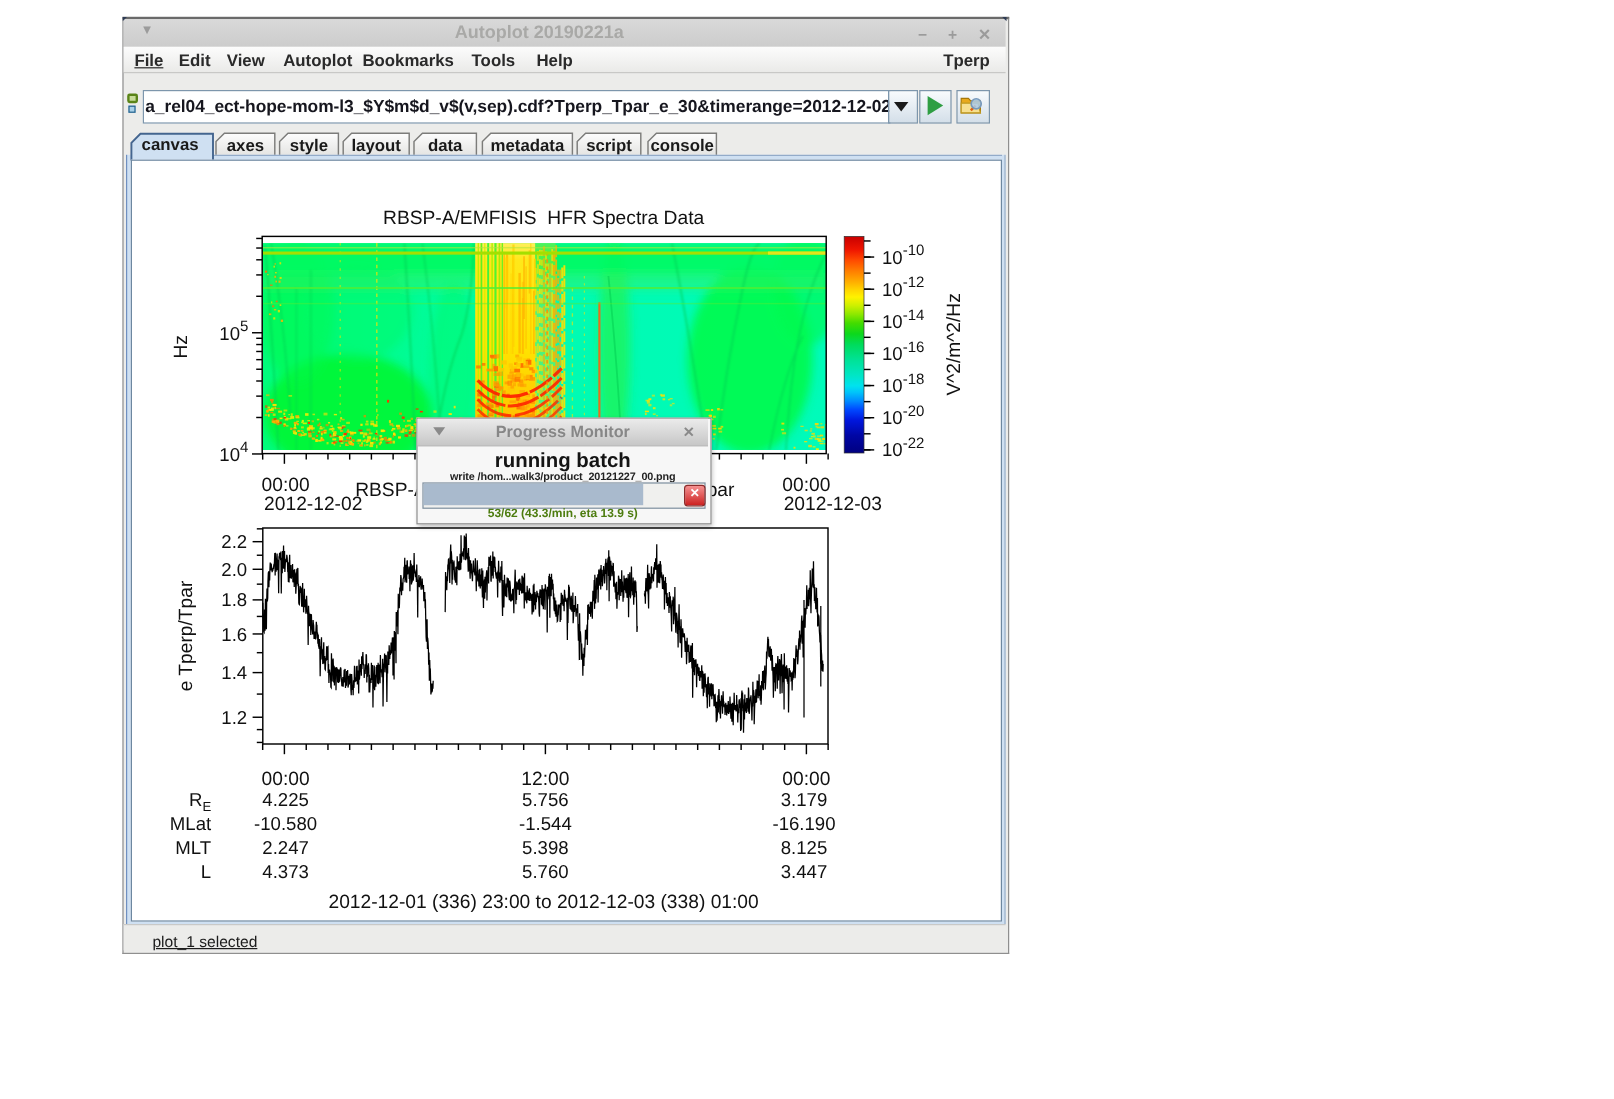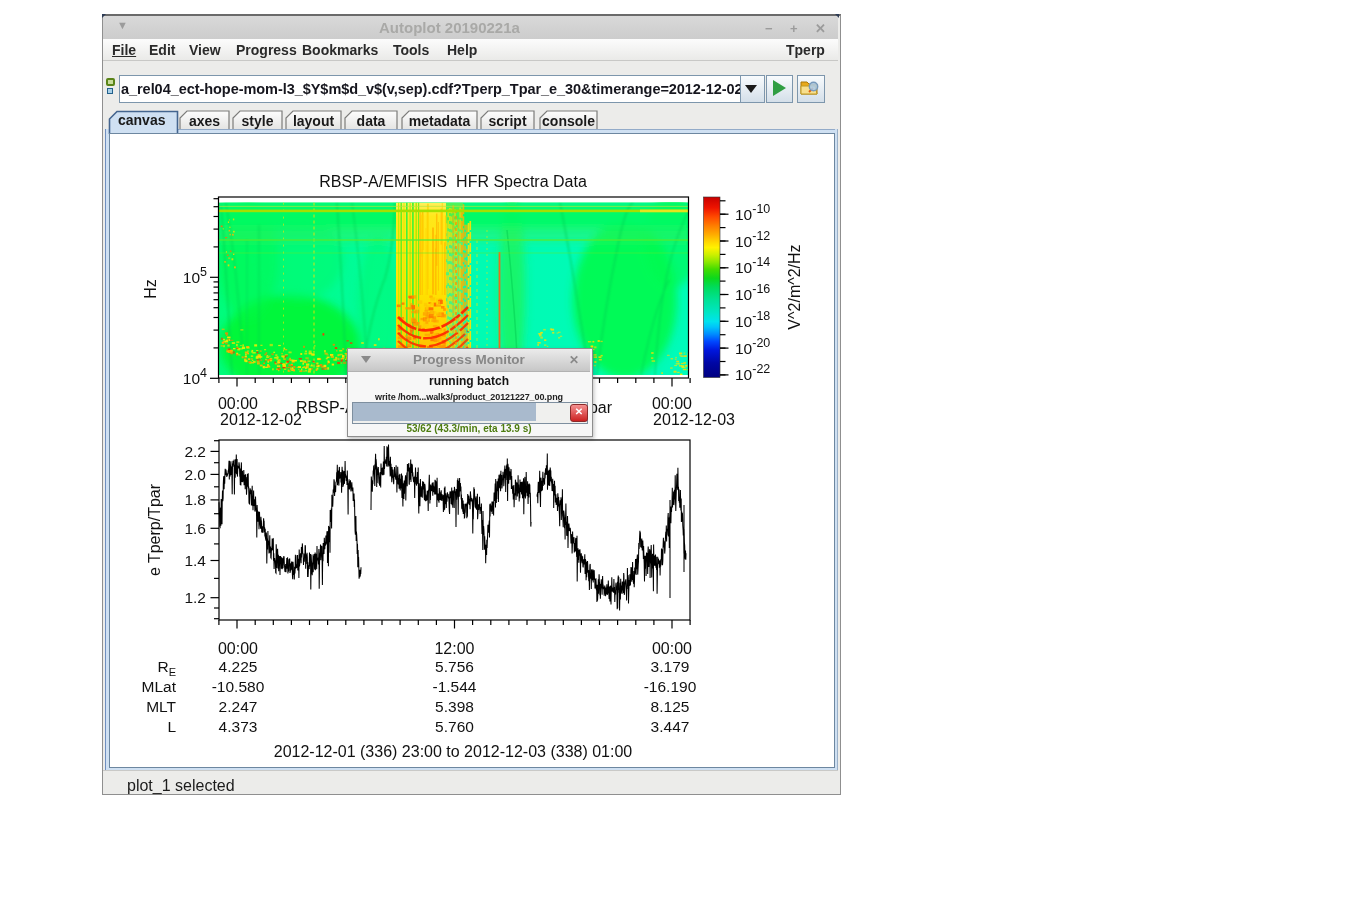--- a/index.html
+++ b/index.html
@@ -10,45 +10,45 @@
 #menubar{left:103px;top:39px;width:735px;height:21px;background:linear-gradient(#fcfcfc,#eaeae8);border-bottom:1px solid #c8c8c6;}
 .mi{top:42px;font-size:14px;font-weight:bold;color:#2a2a2a;}
 #field{left:119px;top:75px;width:621px;height:26px;background:#fff;border:1px solid #7d96ac;overflow:hidden;}
 #ftext{left:121px;top:81px;font-size:14.5px;font-weight:bold;color:#16161e;white-space:nowrap;letter-spacing:-0.05px;}
 .btn{top:75px;height:26px;background:linear-gradient(#f8fbfd,#d4dfe9);border:1px solid #7d96ac;}
 #grnico{left:106px;top:78px;width:5px;height:4px;background:#c8dc9a;border:2px solid #5a8418;border-radius:2px;}
 #bluico{left:107px;top:88px;width:4px;height:4px;background:#a8d0e8;border:1.5px solid #23618c;}
 #frame{left:105px;top:129px;width:731px;height:641px;background:#cfe0f2;border-left:1px solid #6f8fc0;border-right:1px solid #9ab0c8;}
 #canvas{left:109px;top:133px;width:724px;height:633px;background:#fff;border:1px solid #6d87a0;}
 #status{left:103px;top:770px;width:735px;height:21px;background:#ececea;border-top:1px solid #c9c9c7;}
-#stext{left:127px;top:777px;font-size:16px;color:#1c1c1c;}
+#stext{left:127px;top:777px;font-size:13px;color:#1c1c1c;text-decoration:underline;}
 #dlg{left:347px;top:348px;width:244px;height:87px;background:#f7f7f7;border:1px solid #8e8e8e;box-shadow:1px 2px 4px rgba(0,0,0,0.25);}
 #dtbar{left:0;top:0;width:242px;height:22px;background:linear-gradient(#ebebeb,#c7c7c7);border-bottom:1px solid #b2b2b2;}
 #dtitle{width:242px;top:3px;text-align:center;font-size:13.5px;font-weight:bold;color:#878787;}
-#drun{width:242px;top:25px;text-align:center;font-size:12px;font-weight:bold;color:#141414;}
+#drun{width:242px;top:25px;text-align:center;font-size:17px;font-weight:bold;color:#141414;}
 #dsmall{width:242px;top:43px;text-align:center;font-size:9px;font-weight:bold;color:#222;letter-spacing:-0.1px;}
 #dbar{left:4px;top:53px;width:234px;height:20px;border:1px solid #7e8f9f;background:#f0f0ee;}
 #dfill{left:0;top:0;width:183px;height:18px;background:#a9bacd;}
 #dx{left:222px;top:55px;width:16px;height:16px;border-radius:3px;border:1px solid #8c2a2a;background:linear-gradient(#f59090,#cc2222);color:#fff;font-size:10px;font-weight:bold;text-align:center;line-height:14px;}
 #dcount{width:242px;top:74px;text-align:center;font-size:10px;font-weight:bold;color:#4d7c0f;}
 </style></head><body>
 <div class="a" id="win"></div>
 <div class="a" id="tbar"></div>
 <div class="a" style="left:102px;top:14px;width:4px;height:4px;background:#2e3c55;clip-path:polygon(0 0,100% 0,0 100%);"></div>
 <div class="a" style="left:835px;top:14px;width:4px;height:4px;background:#2e3c55;clip-path:polygon(0 0,100% 0,100% 100%);"></div>
 <div class="a" id="ttext">Autoplot 20190221a</div>
 <div class="a tglyph" style="left:117px;top:19px;font-size:11px;">▼</div>
 <div class="a tglyph" style="left:765px;">−</div>
 <div class="a tglyph" style="left:790px;">+</div>
 <div class="a tglyph" style="left:815px;">✕</div>
 <div class="a" id="menubar"></div>
 <div class="a mi" style="left:112px;text-decoration:underline;">File</div>
 <div class="a mi" style="left:149px;text-align:center;">Edit</div>
 <div class="a mi" style="left:189px;">View</div>
-<div class="a mi" style="left:236px;">Progress</div>
+<div class="a mi" style="left:236px;">Autoplot</div>
 <div class="a mi" style="left:302px;">Bookmarks</div>
 <div class="a mi" style="left:393px;">Tools</div>
 <div class="a mi" style="left:447px;">Help</div>
 <div class="a mi" style="left:786px;">Tperp</div>
 <div class="a" id="grnico"></div>
 <div class="a" id="bluico"></div>
 <div class="a" id="field"></div>
 <div class="a" id="ftext">a_rel04_ect-hope-mom-l3_$Y$m$d_v$(v,sep).cdf?Tperp_Tpar_e_30&amp;timerange=2012-12-02</div>
 <div class="a btn" style="left:740px;width:23px;"></div>
 <div class="a" style="left:745px;top:85px;width:0;height:0;border-left:6px solid transparent;border-right:6px solid transparent;border-top:8px solid #1a1a1a;"></div>

